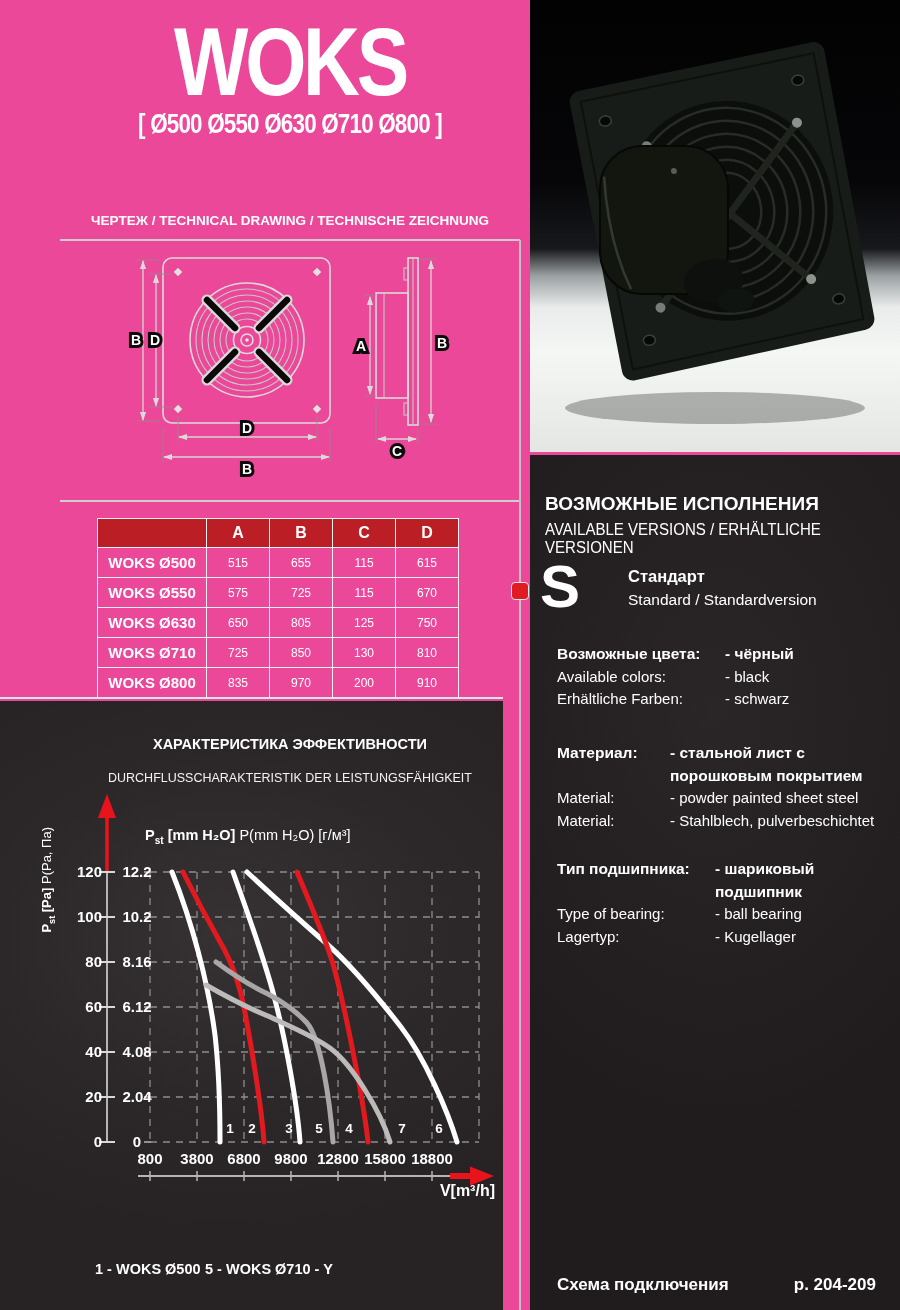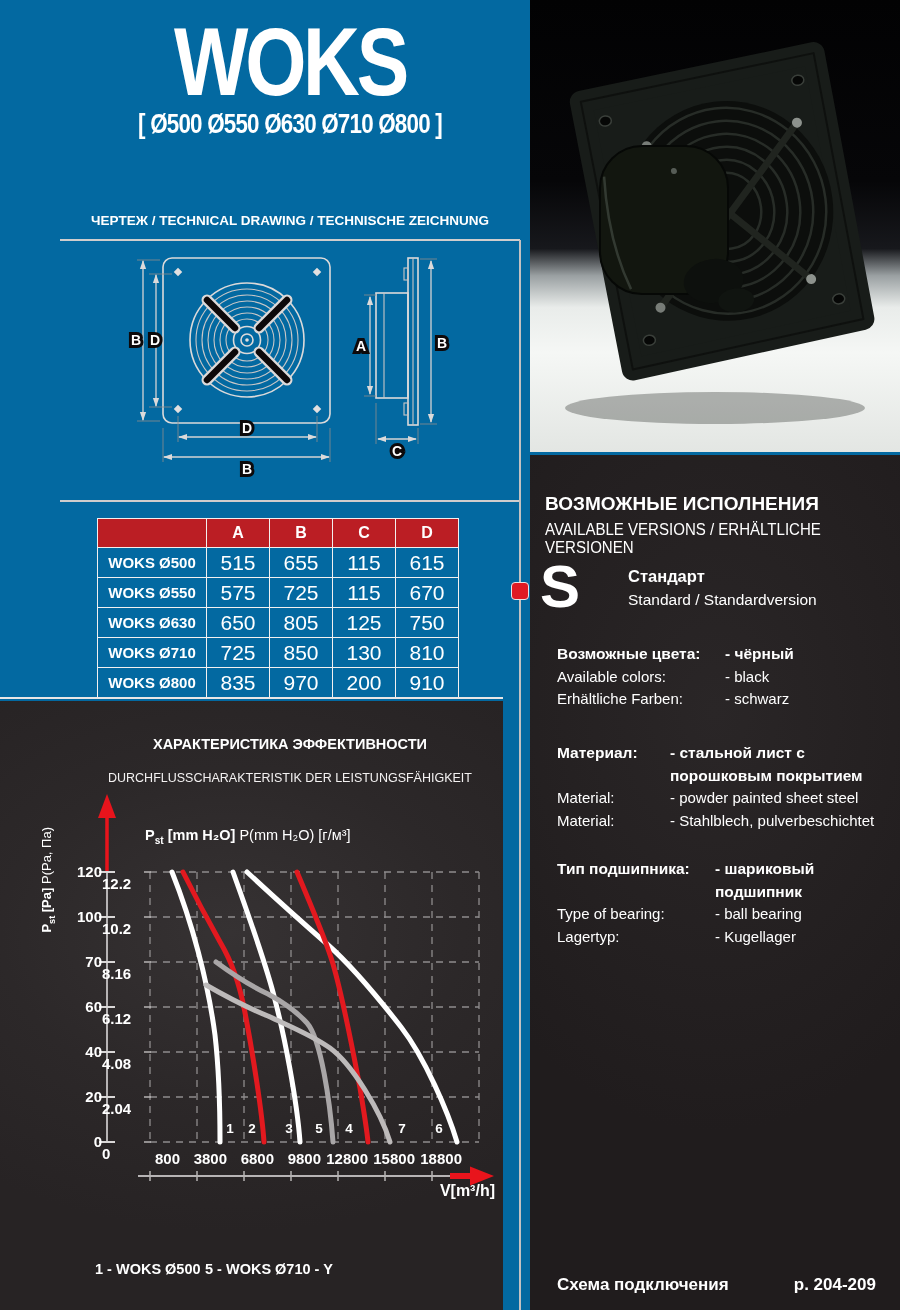--- a/index.html
+++ b/index.html
@@ -1,46 +1,46 @@
 <!DOCTYPE html>
 <html><head>
 <meta charset="utf-8">
 <style>
   html,body{margin:0;padding:0;background:#000;}
-  .page{position:relative;width:900px;height:1310px;background:#0369a1;overflow:hidden;
+  .page{position:relative;width:900px;height:1310px;background:#ec4899;overflow:hidden;
         font-family:"Liberation Sans",sans-serif;color:#fff;}
   .abs{position:absolute;}
 
   
   .title{left:60px;top:12px;width:460px;text-align:center;font-size:96px;font-weight:700;
          letter-spacing:-4px;transform:scaleX(.82);line-height:100px;}
   .subtitle{left:60px;top:108px;width:460px;text-align:center;font-size:28px;font-weight:700;
             transform:scaleX(.80);letter-spacing:-1px;}
   .sec-head{left:60px;width:460px;text-align:center;font-size:13.5px;font-weight:700;letter-spacing:0;}
   .hline{left:60px;width:460px;height:2px;background:#cfcdcd;}
   .hsep{left:0;top:697px;width:503px;height:2px;background:#e8e6e6;}
 
   
   table.dims{position:absolute;left:97px;top:518px;border-collapse:collapse;}
   table.dims td,table.dims th{border:1.5px solid #f2f0f0;text-align:center;color:#fff;}
   table.dims th{background:#bb1e24;width:60px;height:26px;font-size:16px;font-weight:700;}
   table.dims th.corner{background:#bb1e24;width:106px;}
-  table.dims td{height:27px;font-size:21px;font-weight:400;}
+  table.dims td{height:27px;font-size:12px;font-weight:400;}
   table.dims td.model{width:106px;font-weight:700;font-size:15px;}
 
   
   .chart-panel{left:0;top:701px;width:503px;height:609px;
     background:radial-gradient(ellipse 420px 300px at 46% 38%,#363233 0%,#2c2829 55%,#272324 100%);}
   .chart-title{left:75px;width:430px;text-align:center;}
   .ct-ru{font-size:14.5px;font-weight:700;}
   .ct-en,.ct-de{font-size:12.5px;font-weight:400;color:#f4f2f2;}
   .tick{position:absolute;font-weight:700;font-size:15px;color:#fff;}
   .tick.pa{left:58px;width:44px;text-align:right;}
-  .tick.mm{left:102px;width:42px;text-align:left;margin-top:12px;}
-  .tick.x{width:60px;text-align:right;top:1150px;}
+  .tick.mm{left:116px;width:42px;text-align:center;}
+  .tick.x{width:60px;text-align:center;top:1150px;}
   .curve-num{position:absolute;top:1121px;width:16px;text-align:center;font-size:13.5px;font-weight:700;}
   .ytop-label{left:145px;top:827px;font-size:14.5px;}
   .ytop-label .b{font-weight:700;}
   .yleft-label{left:-47px;top:871px;width:190px;text-align:center;transform:rotate(-90deg);font-size:13px;}
   .yleft-label .b{font-weight:700;}
   sub{font-size:70%;}
   .vlabel{left:415px;top:1182px;width:80px;text-align:right;font-size:16px;font-weight:700;}
   .legend-col{line-height:23px;font-size:14.5px;font-weight:700;white-space:pre;}
 
   
@@ -307,21 +307,21 @@
 
   <div class="abs ytop-label">
     <span class="b">P</span><sub class="b">st</sub><span class="b"> [mm H₂O]</span><span> P(mm H₂O) [г/м³]</span>
   </div>
   <div class="abs yleft-label">
     <span class="b">P</span><sub class="b">st</sub><span class="b"> [Pa]</span><span> P(Pa, Па)</span>
   </div>
 
   <span class="tick pa" style="top:863px">120</span>
   <span class="tick pa" style="top:908px">100</span>
-  <span class="tick pa" style="top:953px">70</span>
+  <span class="tick pa" style="top:953px">80</span>
   <span class="tick pa" style="top:998px">60</span>
   <span class="tick pa" style="top:1043px">40</span>
   <span class="tick pa" style="top:1088px">20</span>
   <span class="tick pa" style="top:1133px">0</span>
 
   <span class="tick mm" style="top:863px">12.2</span>
   <span class="tick mm" style="top:908px">10.2</span>
   <span class="tick mm" style="top:953px">8.16</span>
   <span class="tick mm" style="top:998px">6.12</span>
   <span class="tick mm" style="top:1043px">4.08</span>

